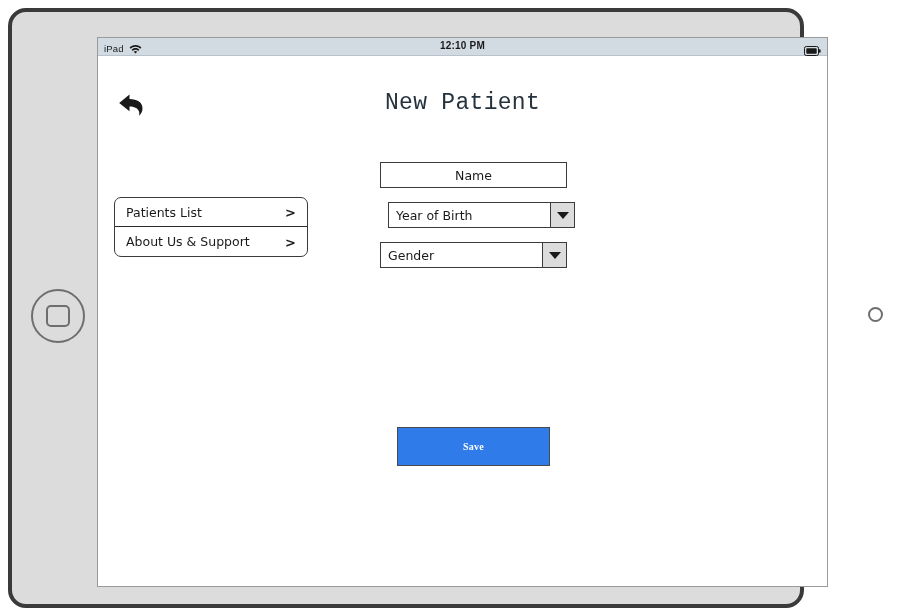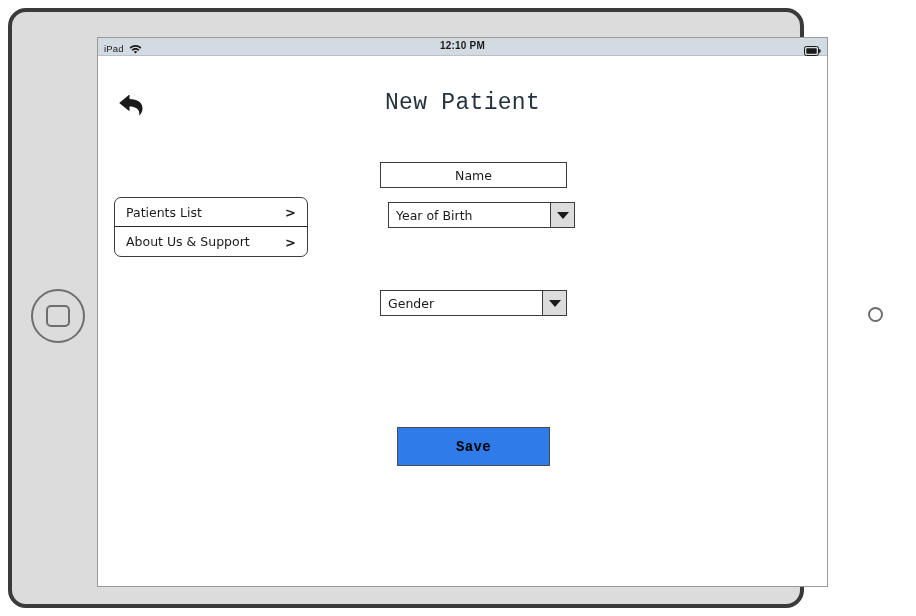--- a/index.html
+++ b/index.html
@@ -210,21 +210,20 @@
     top: 146px;
     left: 0;
     width: 187px;
     margin-left: 8px;
   }
   #field-gender {
     position: absolute;
     top: 186px;
     left: 0;
     width: 187px;
-    margin-top: 48px;
   }
   .field-text {
     position: absolute;
     left: 7px;
     top: 0;
     bottom: 0;
     display: flex;
     align-items: center;
     font-family: "DejaVu Sans", sans-serif;
     font-size: 12.5px;
@@ -265,24 +264,24 @@
     height: 39px;
     box-sizing: border-box;
     background: #2f7bea;
     border: 1px solid #4a4a4a;
     display: flex;
     align-items: center;
     justify-content: center;
     cursor: pointer;
   }
   #save-button-label {
-    font-family: Liberation Mono, monospace;
-    font-size: 14px;
+    font-family: Liberation Serif, serif;
+    font-size: 10px;
     font-weight: bold;
-    color: #000000;
+    color: #ffffff;
     letter-spacing: 0.3px;
   }
 </style>
 </head>
 <body>
 
 <div id="device-frame">
 
   <div id="home-button">
     <div id="home-button-inner"></div>

